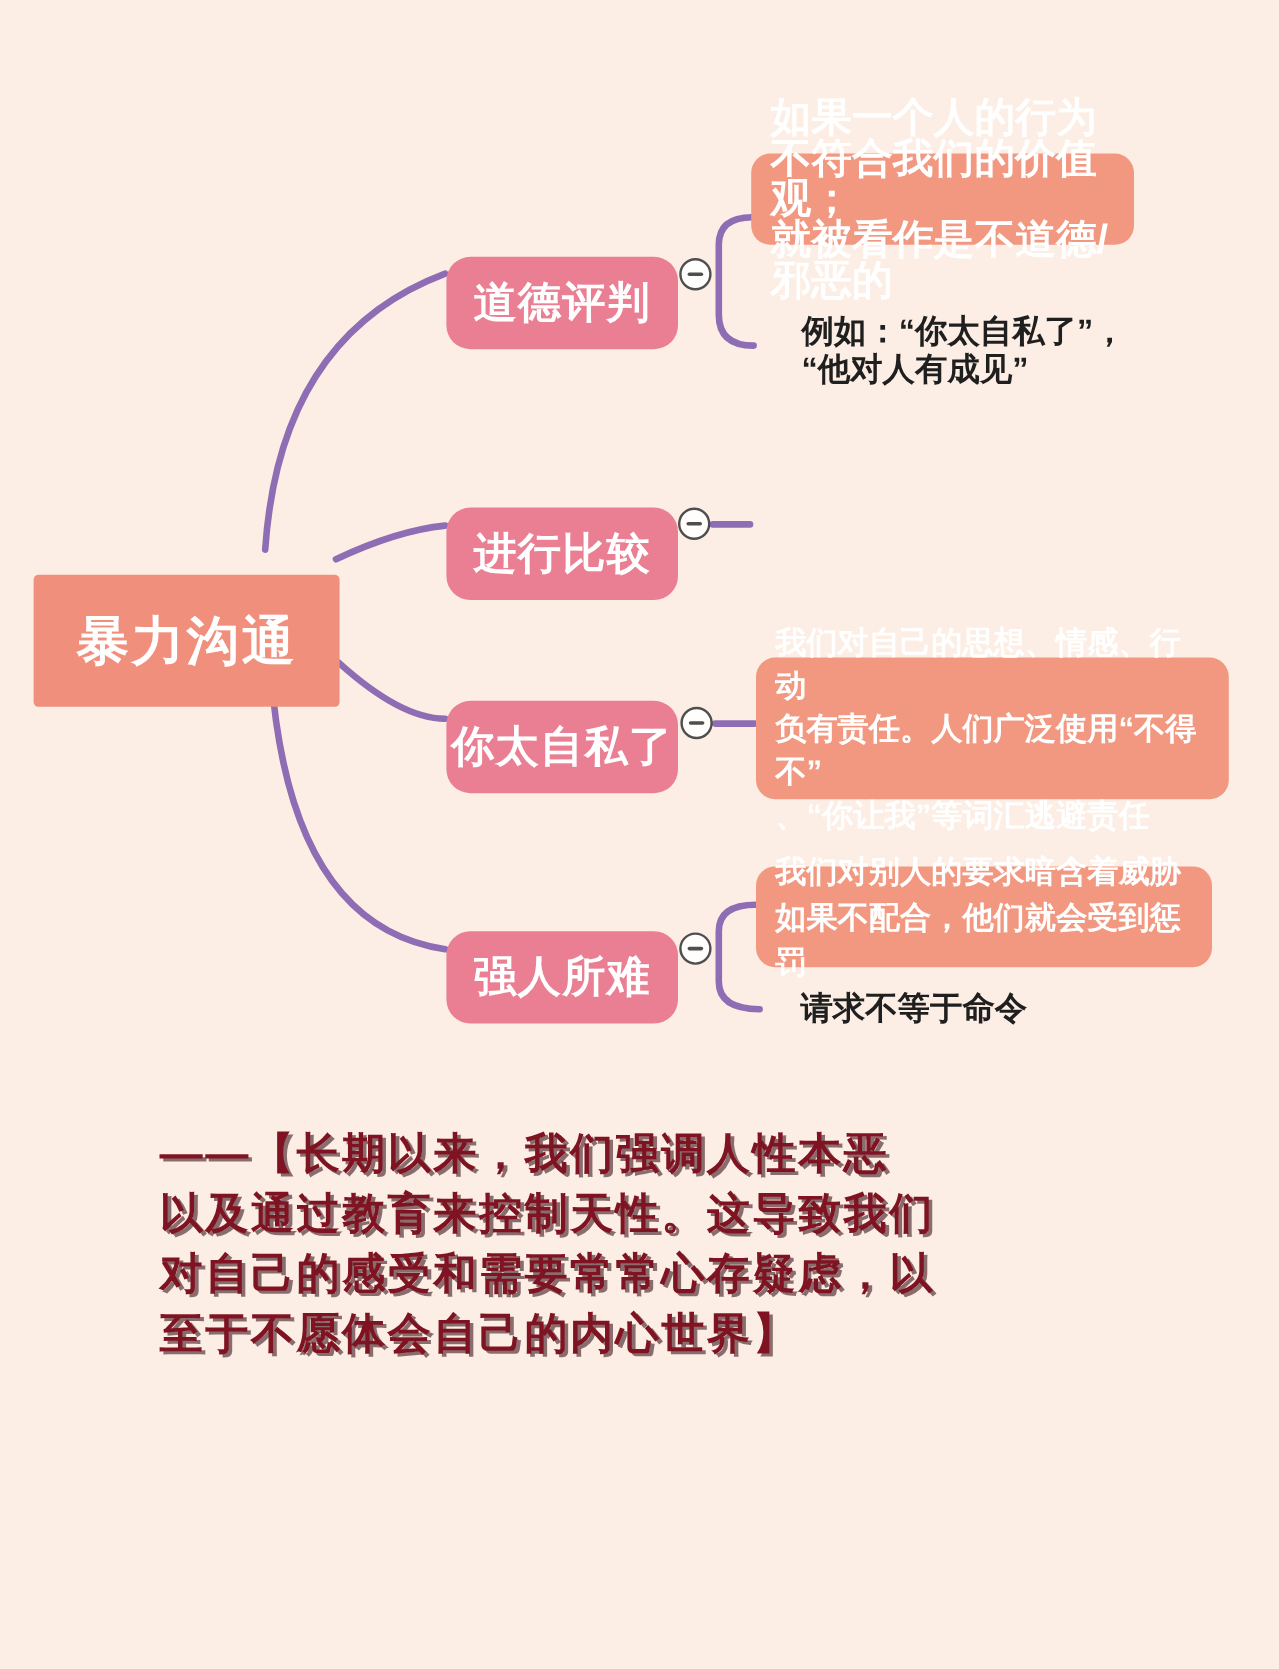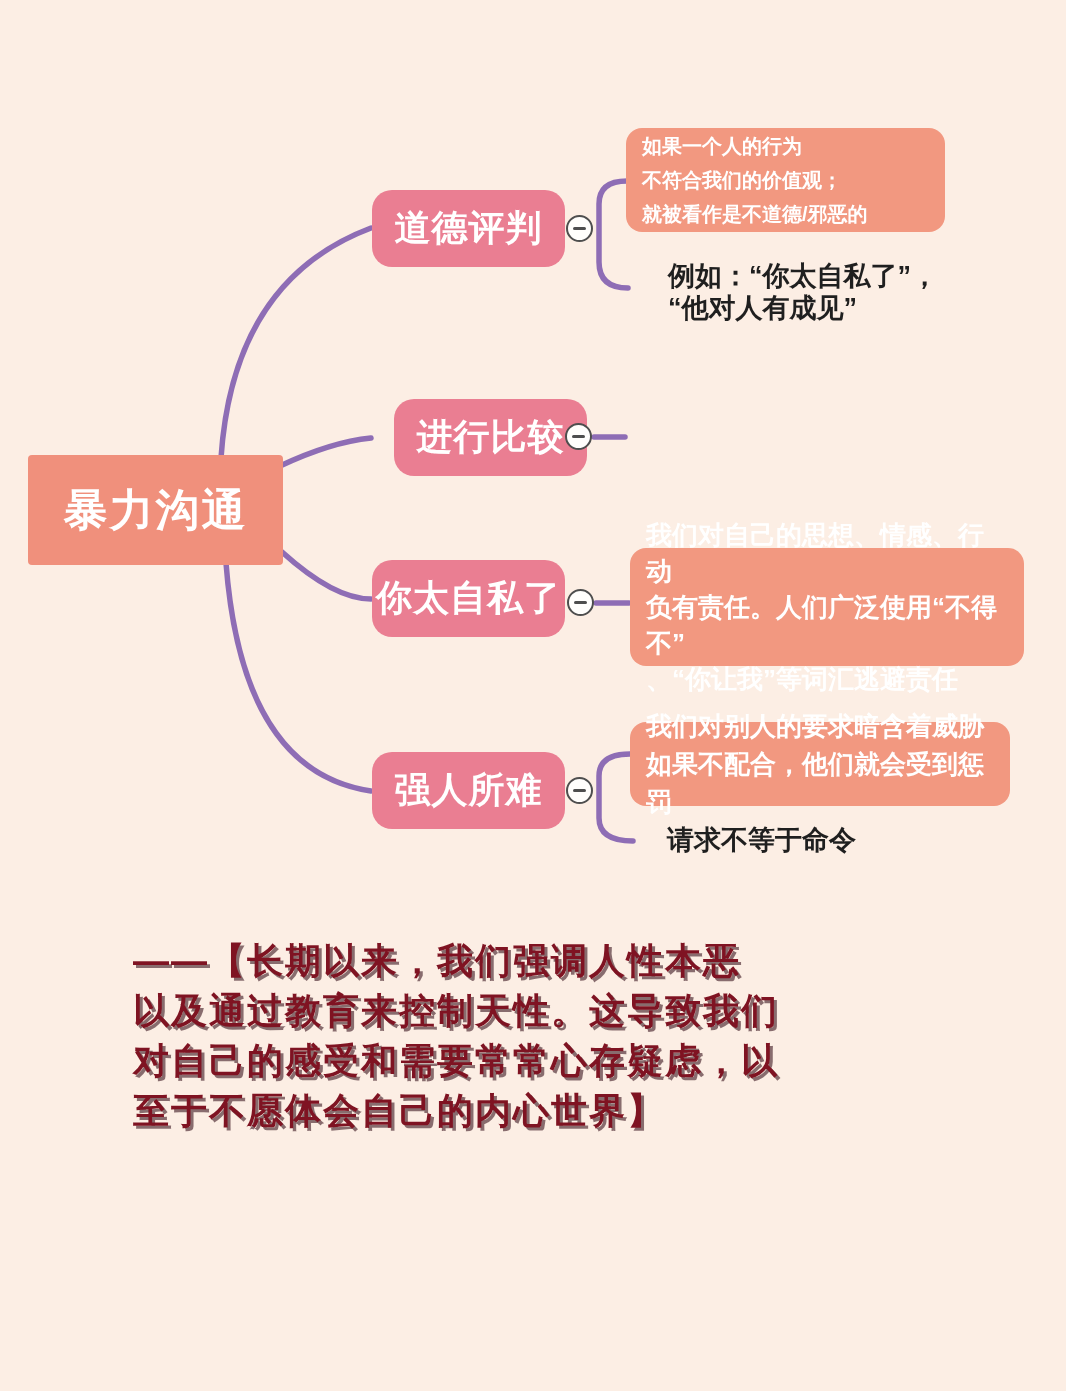--- a/index.html
+++ b/index.html
@@ -28,56 +28,57 @@
   }
 
   .node {
     position: absolute;
     display: flex;
     align-items: center;
     justify-content: center;
     color: var(--node-text, #FFFFFF);
     font-weight: 700;
     text-align: center;
+    margin-top: 24px;
   }
 
   .root {
     left: 28px; top: 455px;
     width: 255px; height: 110px;
     background: var(--root-fill, #F0907C);
     border-radius: 4px;
     font-size: 44px;
     letter-spacing: 2px;
   }
 
   .branch {
     width: 193px; height: 77px;
     background: var(--branch-fill, #EA7E92);
     border-radius: 20px;
     font-size: 36px;
     letter-spacing: 1px;
   }
   .branch.b1 { left: 372px; top: 190px; }
-  .branch.b2 { left: 394px; top: 399px; }
+  .branch.b2 { left: 372px; top: 399px; }
   .branch.b3 { left: 372px; top: 560px; }
   .branch.b4 { left: 372px; top: 752px; }
 
   .note {
     position: absolute;
     display: flex;
     align-items: center;
     background: var(--note-fill, #F29880);
     border-radius: 16px;
     color: var(--node-text, #FFFFFF);
     font-weight: 700;
     white-space: pre-line;
     padding: 0 16px;
     text-align: left;
   }
-  .note.n1 { left: 626px; top: 128px; width: 319px; height: 104px; font-size: 20px; line-height: 34px; }
+  .note.n1 { left: 626px; top: 128px; width: 319px; height: 76px; font-size: 34px; line-height: 34px; }
   .note.n2 { left: 626px; top: 414px; width: 231px; height: 46px;  font-size: 25px; line-height: 30px; }
   .note.n3 { left: 630px; top: 548px; width: 394px; height: 118px; font-size: 26px; line-height: 36px; }
   .note.n4 { left: 630px; top: 722px; width: 380px; height: 84px;  font-size: 26px; line-height: 38px; }
 
   .plain {
     position: absolute;
     color: var(--plain-text, #1F1F1F);
     font-weight: 700;
     white-space: pre-line;
     font-size: 27px;

